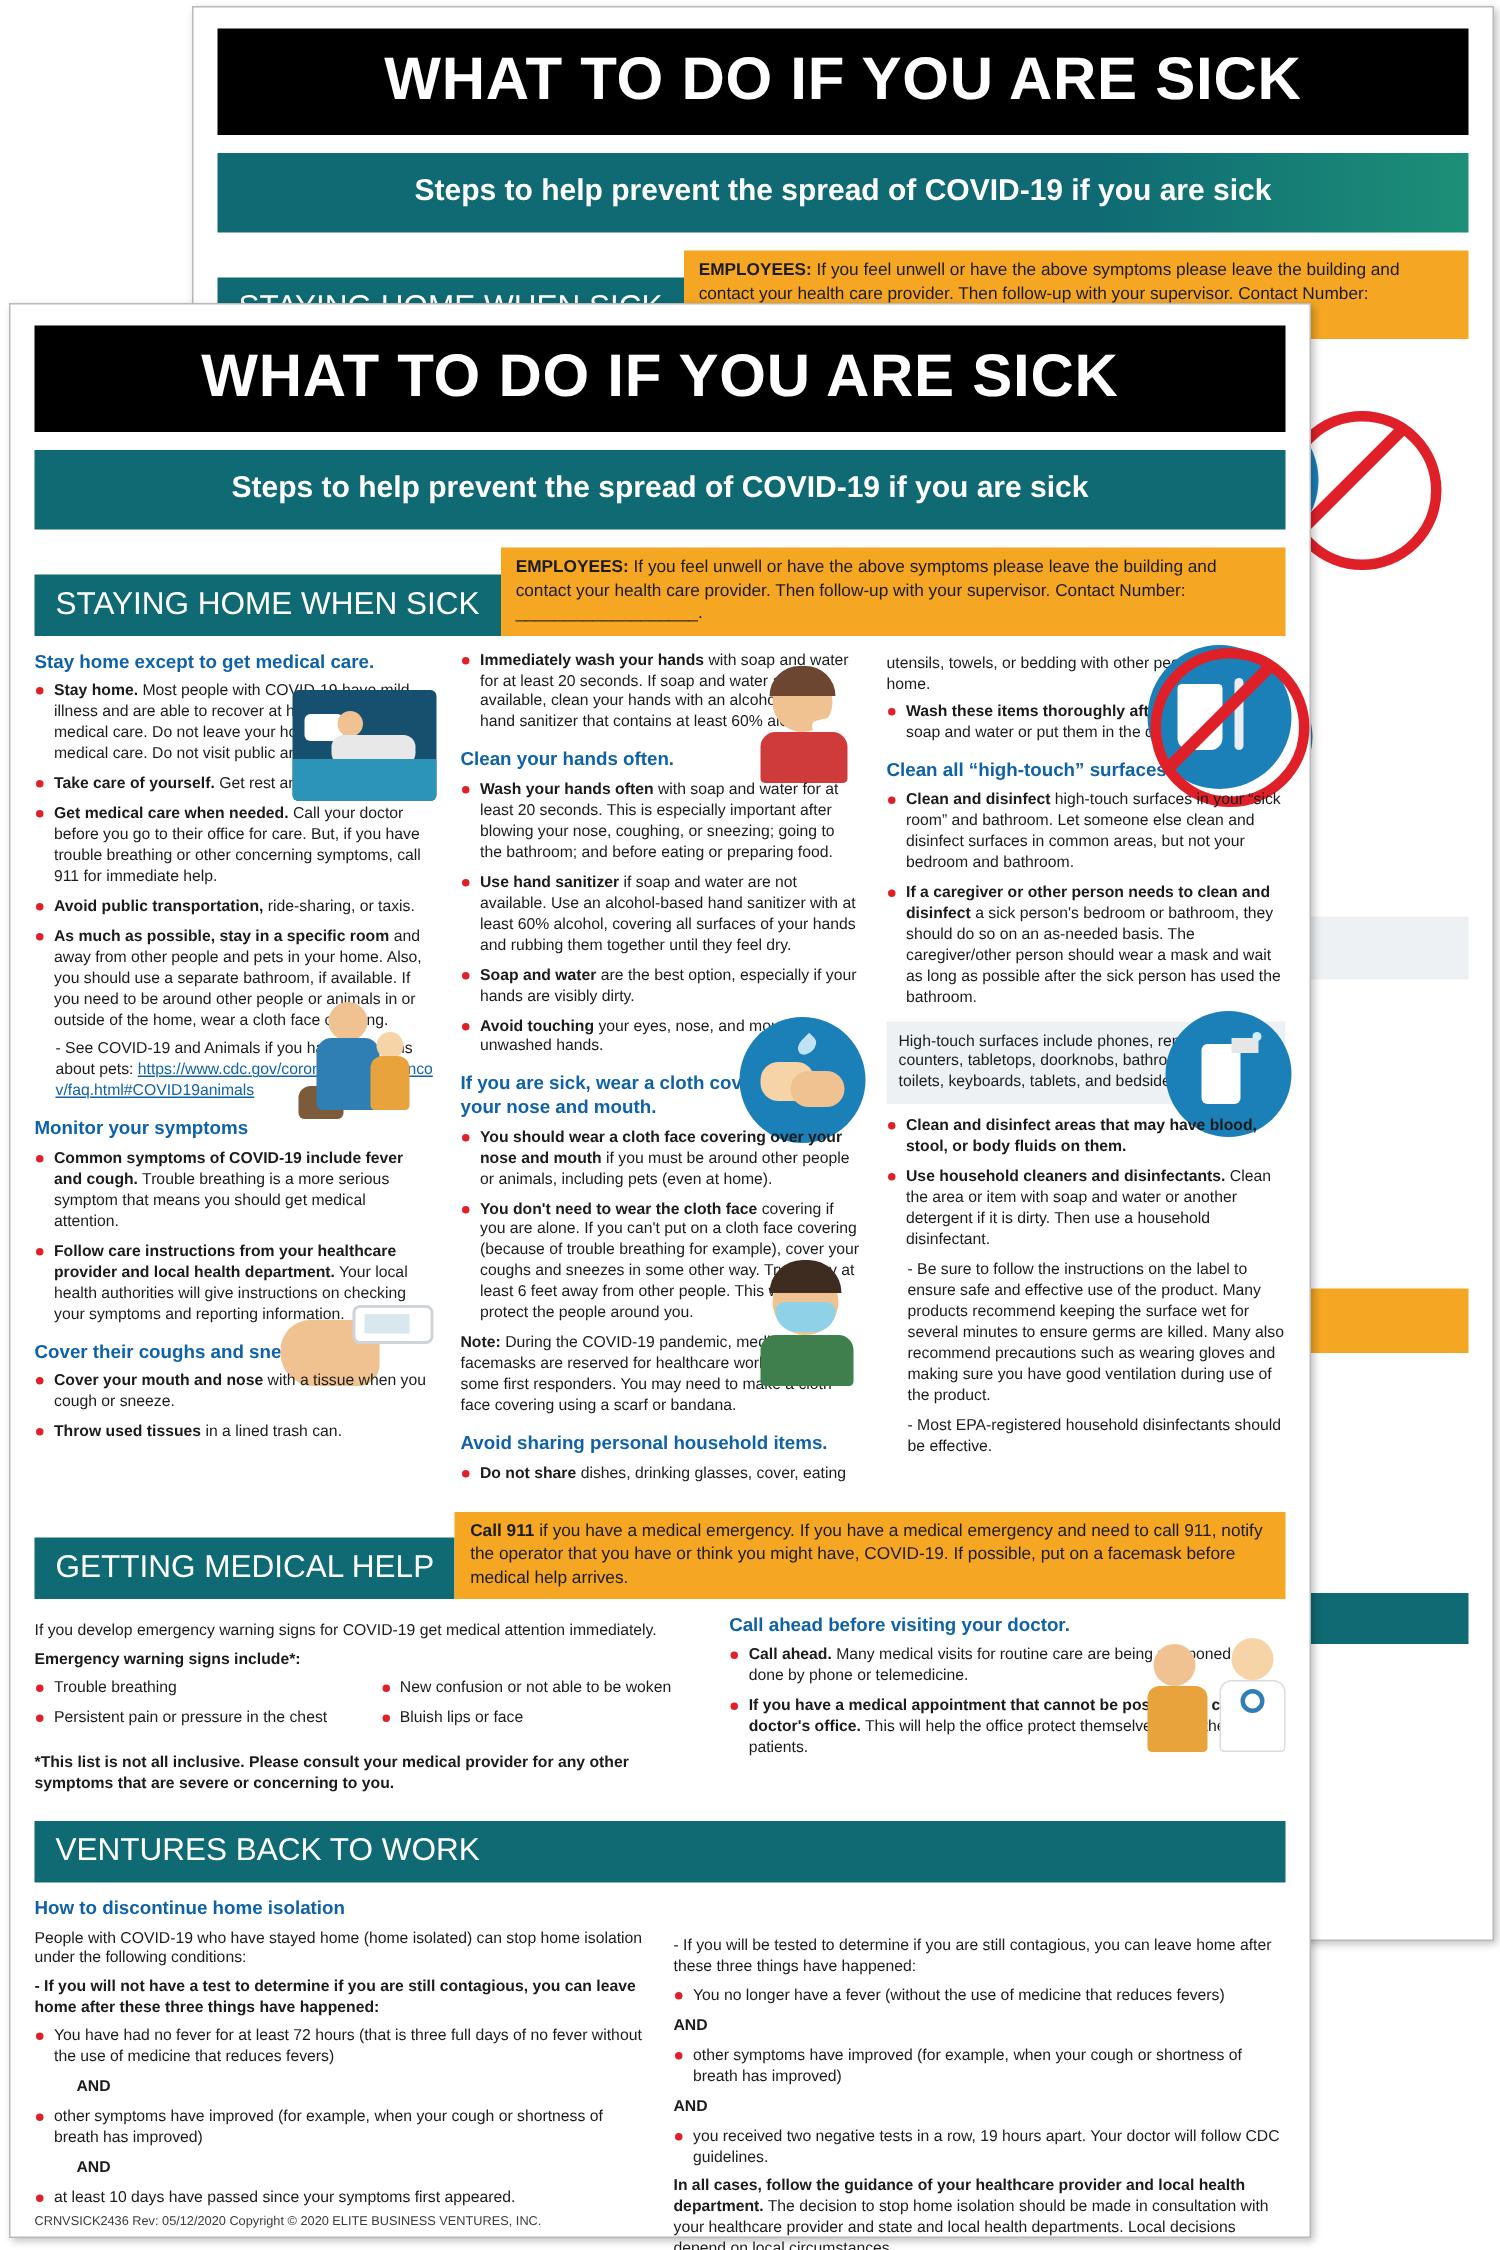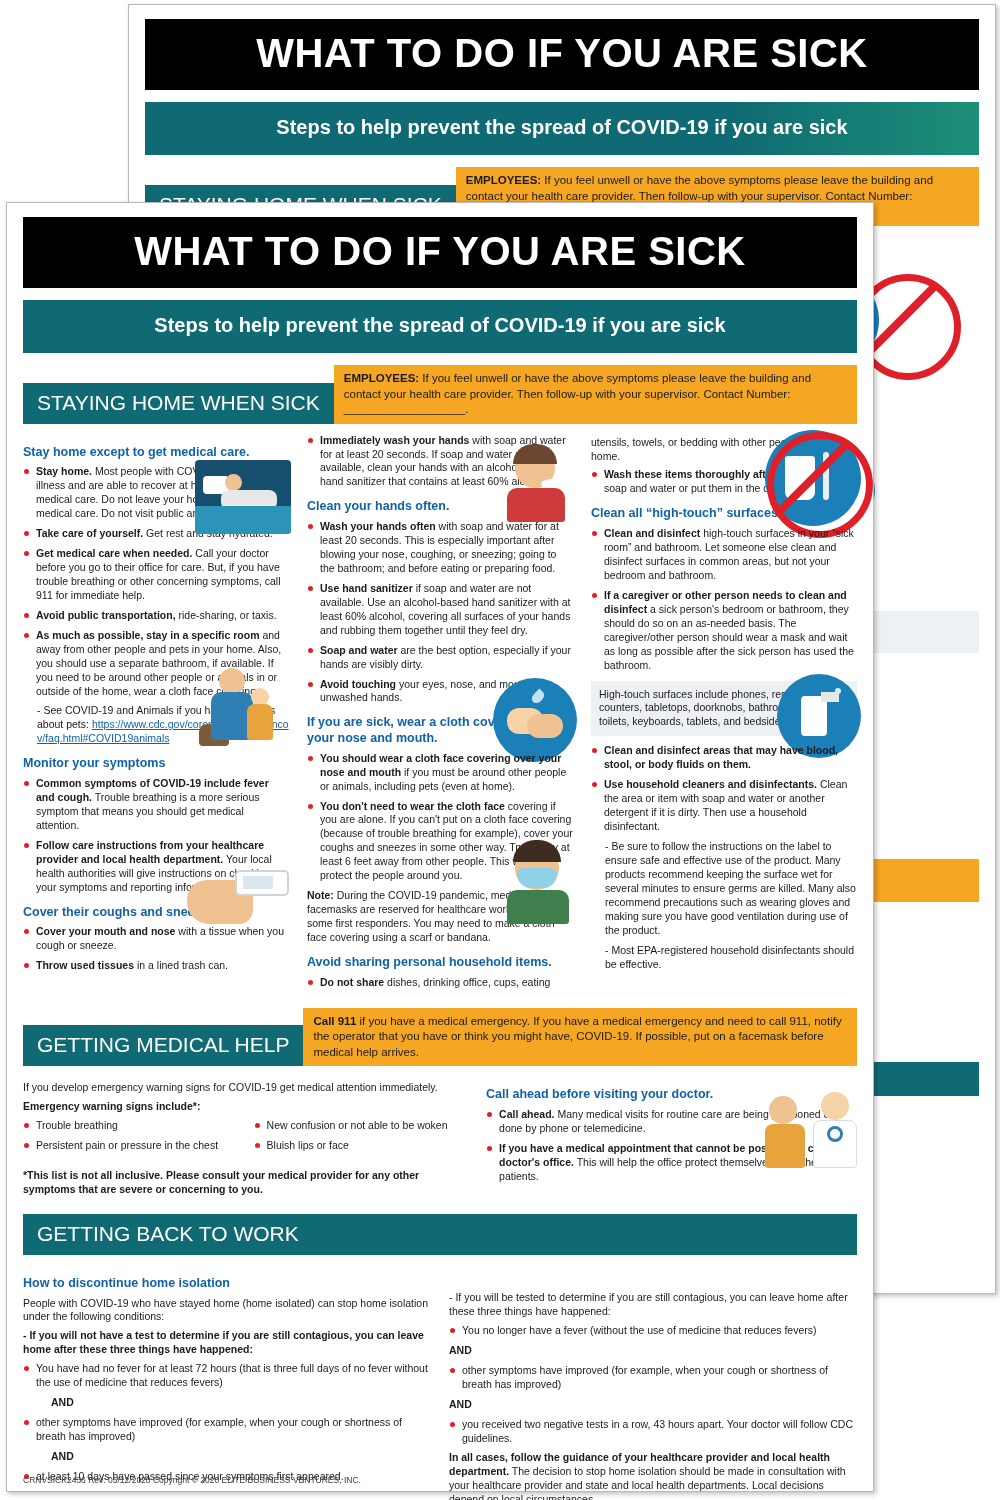--- a/index.html
+++ b/index.html
@@ -54,21 +54,21 @@
     padding:8px 14px 9px 14px; margin-top:12px;
   }
 
   .cols { display:flex; gap:18px; margin-top:10px; }
   .col { flex:1; position:relative; }
 
   h3.sub {
     color:#1062a8; font-size:12.5px; font-weight:bold; margin:10px 0 5px 0;
     line-height:1.25;
   }
-  h3.sub:first-child { margin-top:11px; }
+  h3.sub:first-child { margin-top:0; }
 
   ul.bul { list-style:none; margin:0 0 4px 0; padding:0; }
   ul.bul > li {
     position:relative; padding-left:13px; margin-bottom:6px;
     font-size:10.5px; line-height:1.33; color:#1b1b1b;
   }
   ul.bul > li:before {
     content:""; position:absolute; left:1px; top:4px;
     width:5px; height:5px; border-radius:50%; background:#e02029;
   }
@@ -368,21 +368,21 @@
               <div class="body"></div>
         </div>
       </div>
 
       <div class="plain">
         <b>Note:</b><span> During the COVID-19 pandemic, medical grade facemasks are reserved for healthcare workers and some first responders. You may need to make a cloth face covering using a scarf or bandana.</span>
       </div>
 
       <h3 class="sub">Avoid sharing personal household items.</h3>
       <ul class="bul">
-        <li><b>Do not share</b><span> dishes, drinking office, cups, eating</span></li>
+        <li><b>Do not share</b><span> dishes, drinking glasses, cover, eating</span></li>
       </ul>
     </div>
 
     <div class="col">
       <div class="plain" style="margin-top:2px;">utensils, towels, or bedding with other people in your home.</div>
       <ul class="bul">
         <li><b>Wash these items thoroughly after using them</b><span> with soap and water or put them in  the dishwasher.</span></li>
       </ul>
       <div class="ill" style="position:absolute; right:-4px; top:-4px;">
         <div style="position:relative; width:96px; height:96px;">
@@ -452,21 +452,21 @@
           <div class="p1head"></div>
               <div class="p1body"></div>
           <div class="p2head"></div>
               <div class="p2body"></div>
               <div class="steth"></div>
         </div>
       </div>
     </div>
   </div>
 
-  <div class="solo-head">GETTING BACK TO WORK</div>
+  <div class="solo-head">VENTURES BACK TO WORK</div>
 
   <div class="cols">
     <div class="col">
       <h3 class="sub">How to discontinue home isolation</h3>
       <div class="plain" style="font-weight:normal;">People with COVID-19 who have stayed home (home isolated) can stop home isolation under the following conditions:</div>
       <div class="plain" style="font-weight:bold;">- If you will not have a test to determine if you are still contagious, you can leave home after these three things have happened:</div>
       <ul class="bul">
         <li>You have had no fever for at least 72 hours (that is three full days of no fever without the use of medicine that reduces fevers)</li>
       </ul>
       <div class="dashline" style="margin-left:28px; font-weight:bold;">AND</div>
@@ -482,21 +482,21 @@
       <div class="plain" style="margin-top:26px;">- If you will be tested to determine if you are still contagious, you can leave home after these three things have happened:</div>
       <ul class="bul">
         <li>You no longer have a fever (without the use of medicine that reduces fevers)</li>
       </ul>
       <div class="dashline" style="margin-left:0; font-weight:bold;">AND</div>
       <ul class="bul">
         <li>other symptoms have improved (for example, when your cough or shortness of breath has improved)</li>
       </ul>
       <div class="dashline" style="margin-left:0; font-weight:bold;">AND</div>
       <ul class="bul">
-        <li>you received two negative tests in a row, 43 hours apart. Your doctor will follow CDC guidelines.</li>
+        <li>you received two negative tests in a row, 19 hours apart. Your doctor will follow CDC guidelines.</li>
       </ul>
       <div class="plain">
         <b>In all cases, follow the guidance of your healthcare provider and local health department.</b><span> The decision to stop home isolation should be made in consultation with your healthcare provider and state and local health departments. Local decisions depend on local circumstances.</span>
       </div>
     </div>
   </div>
 
   <div class="footer">CRNVSICK2436    Rev: 05/12/2020    Copyright © 2020 ELITE BUSINESS VENTURES, INC.</div>
  </div>
 </div>

